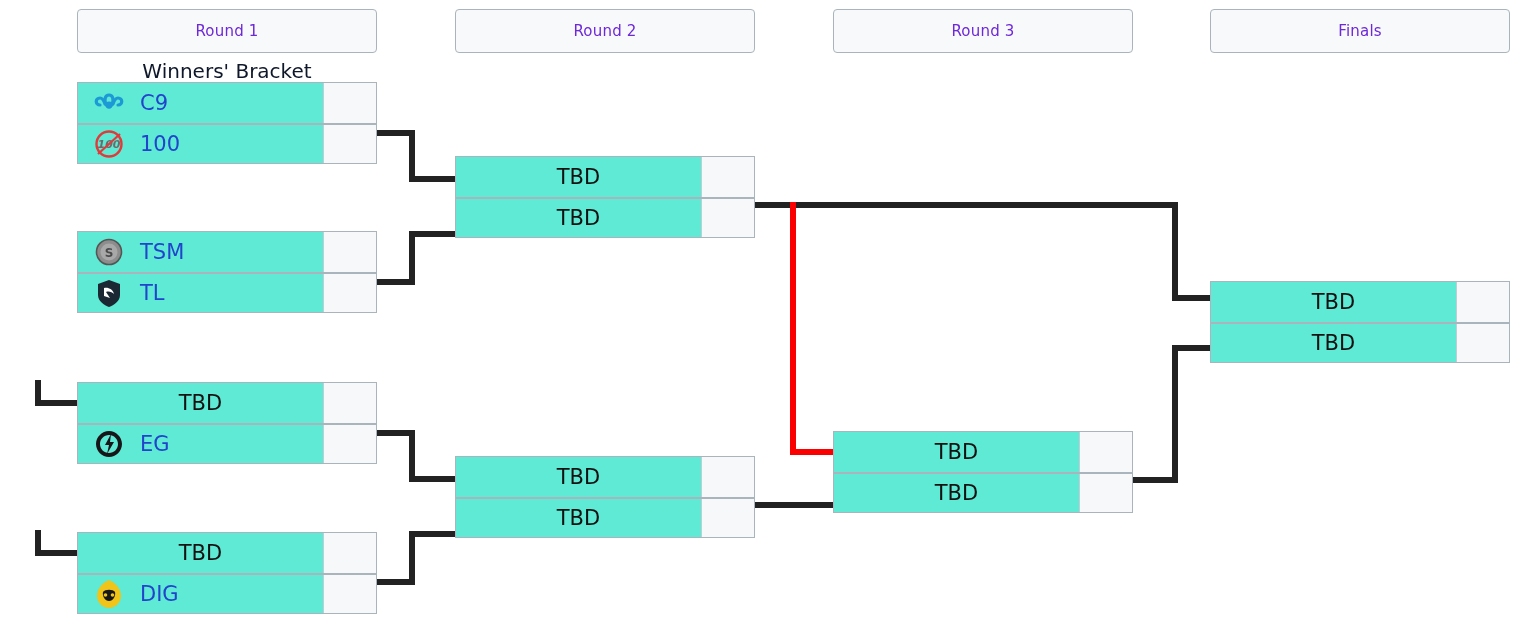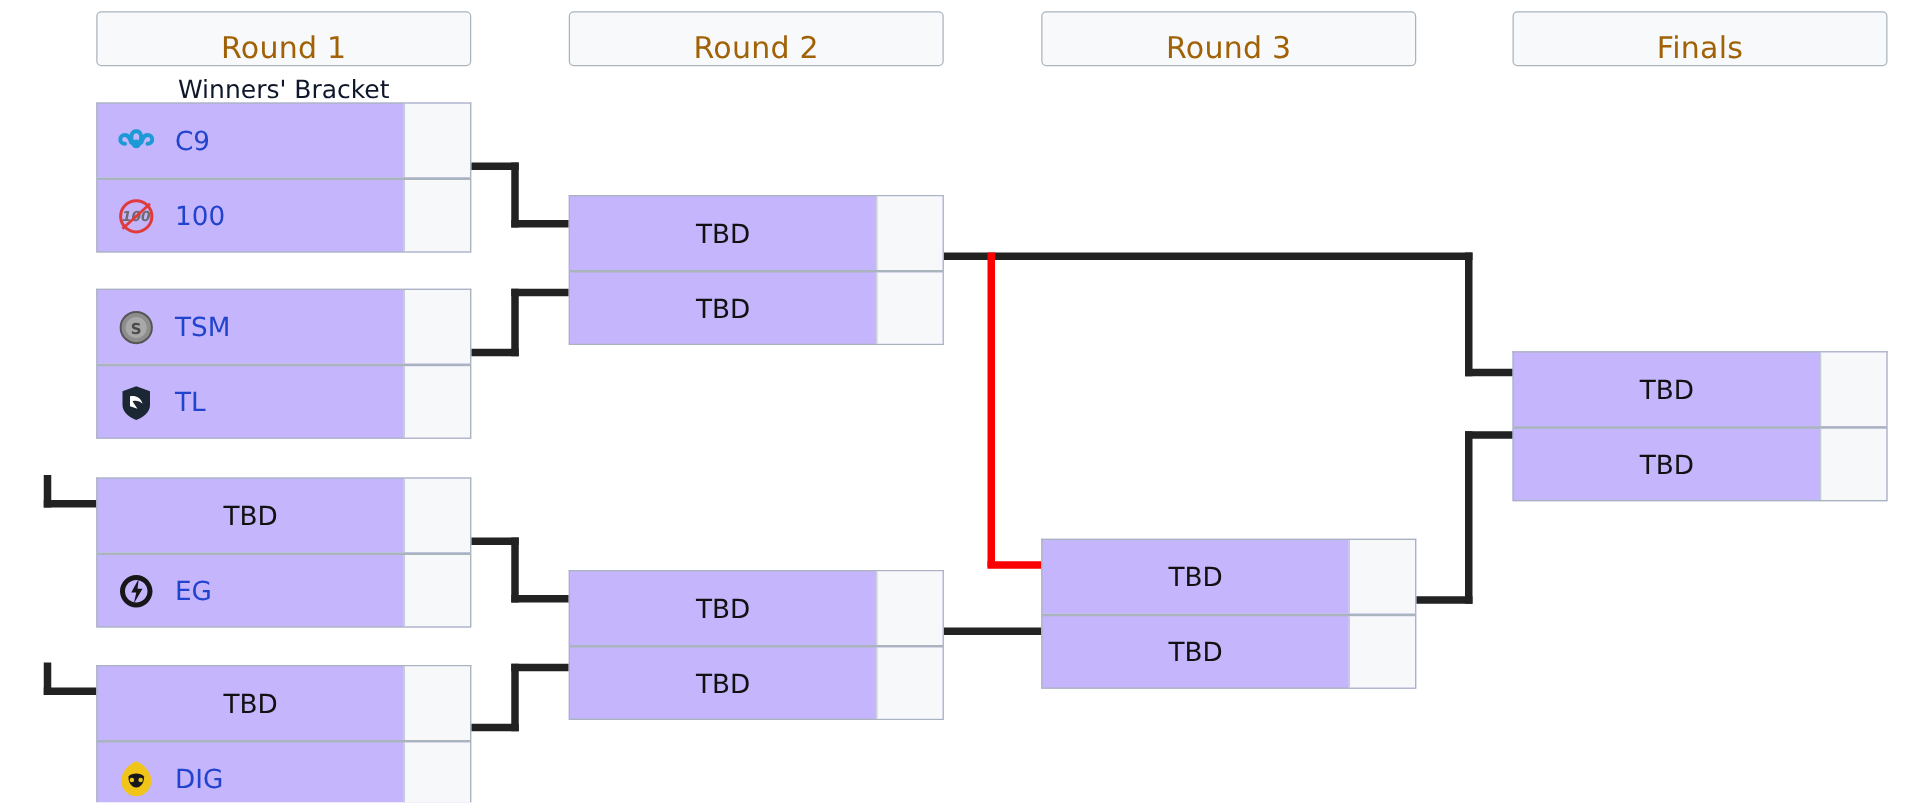--- a/index.html
+++ b/index.html
@@ -19,24 +19,24 @@
   }
 
   
   .round-header {
     position: absolute;
     height: 44px;
     box-sizing: border-box;
     border: 1px solid #aab4bd;
     border-radius: 4px;
     background: #f7f9fa;
-    color: #a16207;
-    font-size: 24px;
+    color: #6d28d9;
+    font-size: 15px;
     display: flex;
-    align-items: flex-end;
+    align-items: center;
     justify-content: center;
     letter-spacing: .2px;
   }
 
   
   .section-label {
     position: absolute;
     font-size: 20px;
     color: #0f172a;
     text-align: center;
@@ -48,22 +48,22 @@
     position: absolute;
     box-sizing: border-box;
     display: flex;
     flex-direction: column;
   }
   .team-row {
     box-sizing: border-box;
     display: flex;
     align-items: stretch;
     border: 1px solid #aab4bd;
-    background: #c4b5fd;
-    height: 60px;
+    background: #5eead4;
+    height: 41px;
   }
   .match .team-row:first-child { border-bottom: none; }
   .match .team-row + .team-row { border-top: 2px solid #aab4bd; }
 
   .team-main {
     flex: 1 1 auto;
     display: flex;
     align-items: center;
     position: relative;
     min-width: 0;

